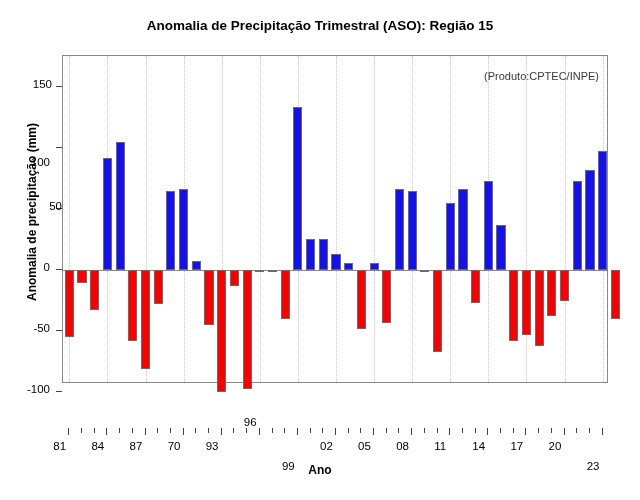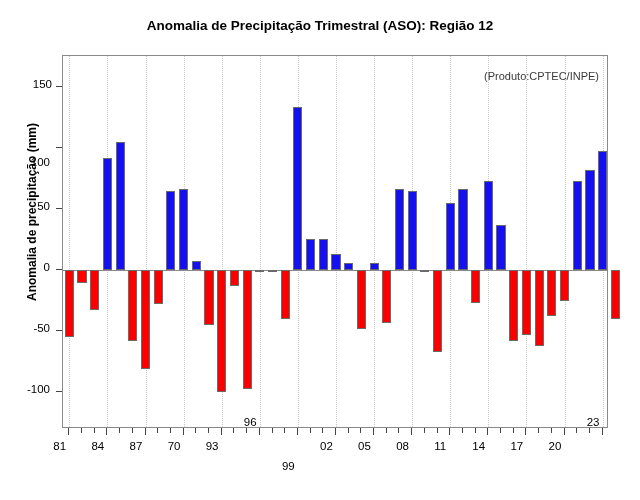--- a/index.html
+++ b/index.html
@@ -21,21 +21,21 @@
     text-align:center;font-size:12px;font-weight:bold;color:#000;
   }
   .xlabel{
     position:absolute;left:0;top:463px;width:640px;
     text-align:center;font-size:12px;font-weight:bold;color:#000;
   }
 
   
   .plot{
     position:absolute;left:62px;top:55px;
-    width:546px;height:373px;
+    width:546px;height:328px;
     border:1px solid #8a8a8a;
     box-sizing:border-box;
     background:#fff;
   }
   .gridlayer,.barlayer{position:absolute;left:0;top:0;right:0;bottom:0;}
   .vgrid{
     position:absolute;top:0;bottom:0;width:0;
     border-left:1px dotted #c9c9c9;
   }
   .zeroline{
@@ -68,23 +68,24 @@
   .xtick-label{
     position:absolute;width:30px;text-align:left;
     font-size:11.5px;color:#000;
   }
 </style>
 </head>
 <body>
 
 <div id="root">
 
-  <div class="title">Anomalia de Precipitação Trimestral (ASO): Região 12</div>
+  <div class="title">Anomalia de Precipitação Trimestral (ASO): Região 15</div>
 
   <div class="ylabel">Anomalia de precipitação (mm)</div>
+  <div class="xlabel">Ano</div>
 
   <div class="plot">
     <div class="gridlayer" id="gridlayer">
         <div class="vgrid" style="left: 6.34884px;"></div>
         <div class="vgrid" style="left: 44.4419px;"></div>
         <div class="vgrid" style="left: 82.5349px;"></div>
         <div class="vgrid" style="left: 120.628px;"></div>
         <div class="vgrid" style="left: 158.721px;"></div>
         <div class="vgrid" style="left: 196.814px;"></div>
         <div class="vgrid" style="left: 234.907px;"></div>
@@ -146,21 +147,21 @@
       </div>
     <div class="credit">(Produto:CPTEC/INPE)</div>
   </div>
 
   <div id="yaxis">
       <div class="ytick-mark" style="left: 56px; top: 85.5738px;"></div>
       <div class="ytick-label" style="left: 8px; top: 77.5738px;">150</div>
       <div class="ytick-mark" style="left: 56px; top: 146.721px;"></div>
       <div class="ytick-label" style="left: 6px; top: 156px;">100</div>
       <div class="ytick-mark" style="left: 56px; top: 207.869px;"></div>
-      <div class="ytick-label" style="left: 6px; top: 199.869px;">50</div>
+      <div class="ytick-label" style="left: 18px; top: 199.869px;">50</div>
       <div class="ytick-mark" style="left: 56px; top: 269.016px;"></div>
       <div class="ytick-label" style="left: 6px; top: 261.016px;">0</div>
       <div class="ytick-mark" style="left: 56px; top: 330.164px;"></div>
       <div class="ytick-label" style="left: 6px; top: 322.164px;">-50</div>
       <div class="ytick-mark" style="left: 56px; top: 391.311px;"></div>
       <div class="ytick-label" style="left: 6px; top: 383.311px;">-100</div>
     </div>
   <div id="xaxis">
       <div class="xtick-mark" style="left: 68.3488px; top: 428px; height: 7px;"></div>
       <div class="xtick-mark" style="left: 81.0465px; top: 428px; height: 5px;"></div>
@@ -212,16 +213,16 @@
       <div class="xtick-label" style="left: 205.721px; top: 440px;">93</div>
       <div class="xtick-label" style="left: 243.814px; top: 416px;">96</div>
       <div class="xtick-label" style="left: 281.907px; top: 460px;">99</div>
       <div class="xtick-label" style="left: 320px; top: 440px;">02</div>
       <div class="xtick-label" style="left: 358.093px; top: 440px;">05</div>
       <div class="xtick-label" style="left: 396.186px; top: 440px;">08</div>
       <div class="xtick-label" style="left: 434.279px; top: 440px;">11</div>
       <div class="xtick-label" style="left: 472.372px; top: 440px;">14</div>
       <div class="xtick-label" style="left: 510.465px; top: 440px;">17</div>
       <div class="xtick-label" style="left: 548.558px; top: 440px;">20</div>
-      <div class="xtick-label" style="left: 586.651px; top: 416px;">23</div>
+      <div class="xtick-label" style="left: 586.651px; top: 460px;">23</div>
     </div>
 
 </div>
 
 </body></html>

